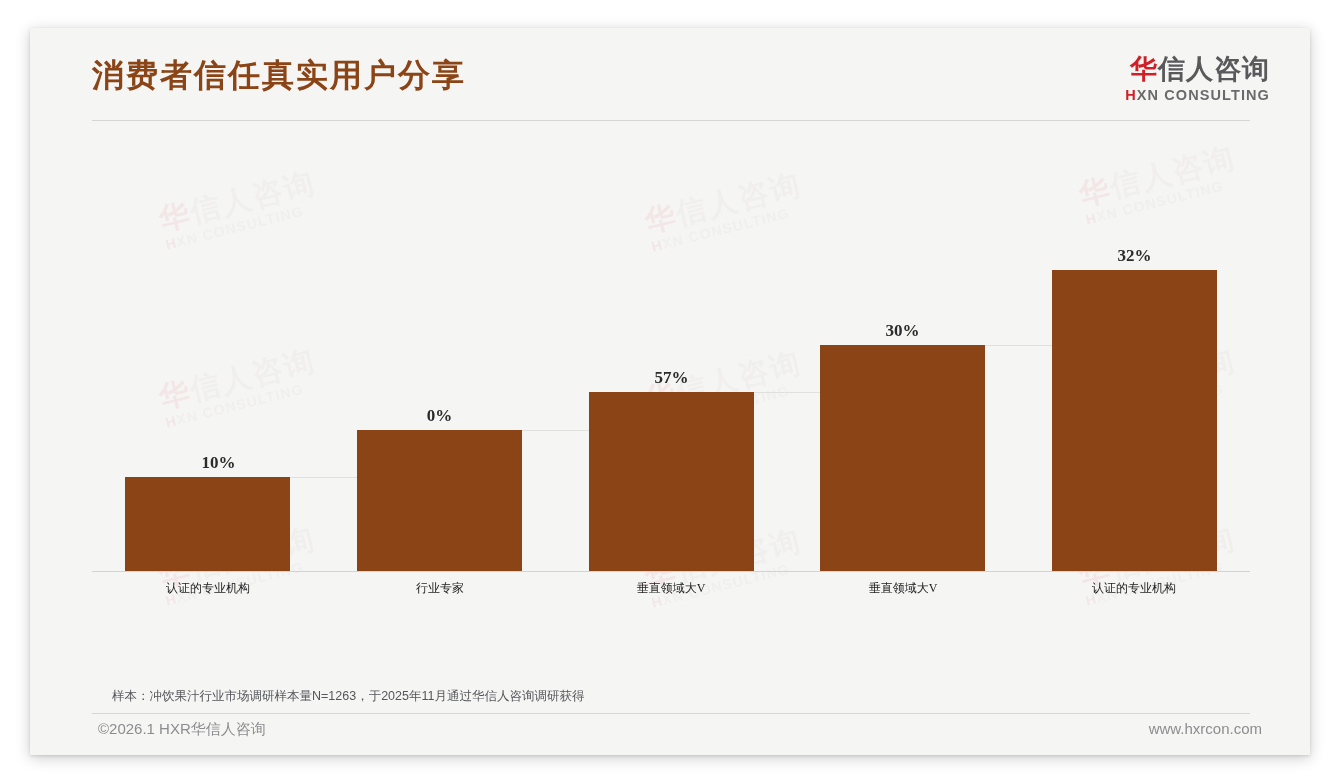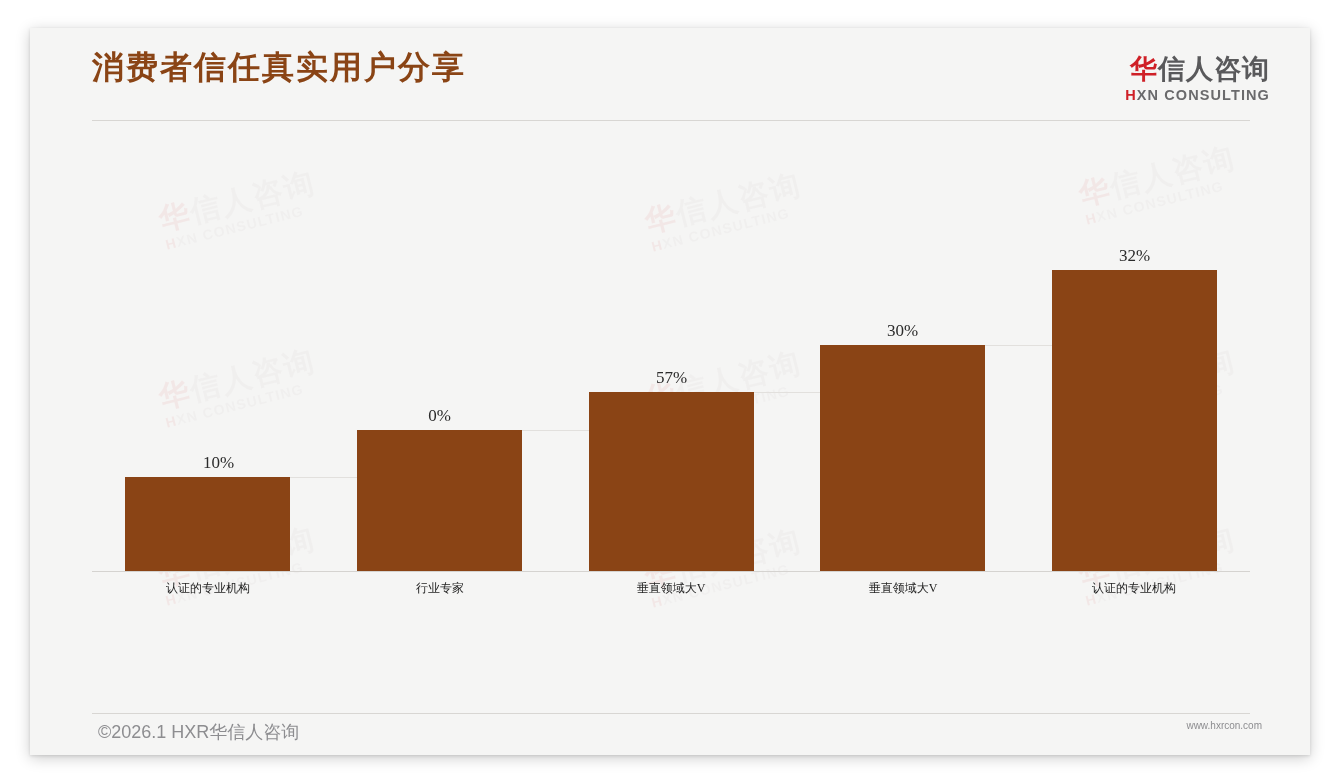--- a/index.html
+++ b/index.html
@@ -29,21 +29,21 @@
   
   #header {
     position: absolute;
     left: 0; top: 0;
     width: 1280px;
     height: 93px;
   }
   #slide-title {
     position: absolute;
     left: 62px;
-    top: 18px;
+    top: 26px;
     font-family: "Liberation Serif", "DejaVu Serif", serif;
     font-weight: bold;
     font-size: 32px;
     letter-spacing: 2px;
     color: #8a4415;
     white-space: nowrap;
   }
   #header-rule {
     position: absolute;
     left: 62px;
@@ -151,20 +151,21 @@
     height: 1px;
     background: #e2e0dd;
   }
   .bar-label {
     position: absolute;
     font-family: "Liberation Serif", "DejaVu Serif", serif;
     font-size: 17px;
     color: #2b2b2b;
     text-align: center;
     white-space: nowrap;
+    font-weight: bold;
   }
   .cat-label {
     position: absolute;
     top: 552px;
     font-family: "Liberation Serif", "DejaVu Serif", serif;
     font-size: 12px;
     color: #1d1d1d;
     text-align: center;
     white-space: nowrap;
   }
@@ -185,30 +186,30 @@
     top: 685px;
     width: 1158px;
     height: 1px;
     background: #d8d6d3;
   }
   #footer-left {
     position: absolute;
     left: 68px;
     top: 692px;
     font-family: "Liberation Sans", "DejaVu Sans", sans-serif;
-    font-size: 18px;
+    font-size: 15px;
     color: #8d8d90;
     white-space: nowrap;
   }
   #footer-right {
     position: absolute;
     right: 48px;
     top: 692px;
     font-family: "Liberation Sans", "DejaVu Sans", sans-serif;
-    font-size: 10px;
+    font-size: 15px;
     color: #8d8d90;
     white-space: nowrap;
   }
 </style>
 </head>
 <body>
 
 <div id="slide">
 
   <div class="wm" style="left:126px; top:178px;">
@@ -276,17 +277,18 @@
     </div>
   <div id="baseline"></div>
   <div id="cat-labels">
       <div class="cat-label" style="left: 62px; width: 232px;">认证的专业机构</div>
       <div class="cat-label" style="left: 294px; width: 232px;">行业专家</div>
       <div class="cat-label" style="left: 525px; width: 232px;">垂直领域大V</div>
       <div class="cat-label" style="left: 757px; width: 232px;">垂直领域大V</div>
       <div class="cat-label" style="left: 988px; width: 232px;">认证的专业机构</div>
     </div>
 
+  <div id="footnote">样本：冲饮果汁行业市场调研样本量N=1263，于2025年11月通过华信人咨询调研获得</div>
   <div id="footnote-rule"></div>
   <div id="footer-left">©2026.1 HXR华信人咨询</div>
   <div id="footer-right">www.hxrcon.com</div>
 
 </div>
 
 </body></html>

